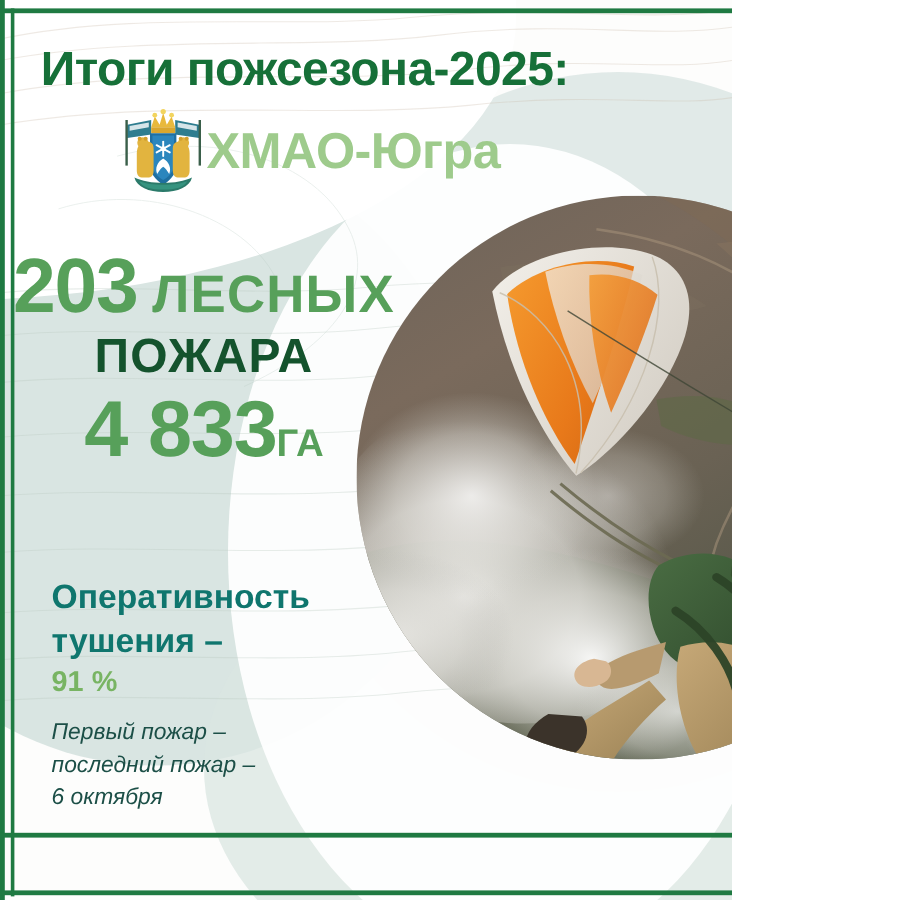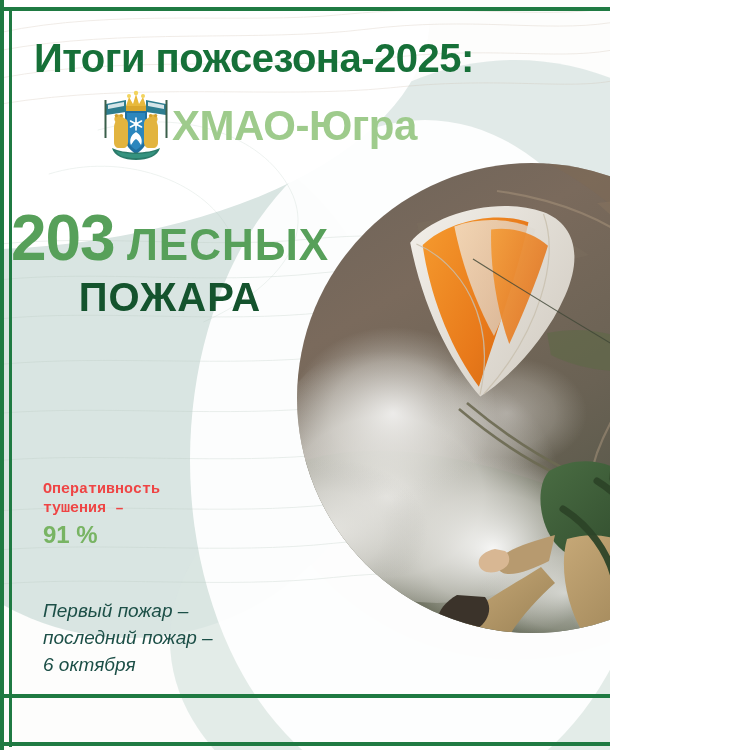--- a/index.html
+++ b/index.html
@@ -123,23 +123,22 @@
     margin-top:4px;
     font-size:66px;font-weight:bold;color:#57a05a;
     letter-spacing:-1px;line-height:1;
     white-space:nowrap;
   }
   .stat-area .ha{font-size:32px;letter-spacing:0px;}
 
   
   .eff-block{position:absolute;left:43px;top:480px;width:260px;}
   .eff-label{
-    font-size:15px;font-weight:bold;color:#ef4444;
+    font-size:28px;font-weight:bold;color:#0f766e;
     line-height:1.28;
-    font-family:Liberation Mono, monospace;
   }
   .eff-value{
     font-size:24px;font-weight:bold;color:#78b463;
     line-height:1.28;margin-top:2px;
   }
 
   .dates-block{position:absolute;left:43px;top:598px;width:270px;}
   .dates-block div{
     font-size:19px;font-style:italic;color:#1c4f47;
     line-height:1.42;
@@ -355,20 +354,23 @@
     </svg>
     <span class="region-name">ХМАО-Югра</span>
   </div>
 
   <div class="stat-block">
     <div class="stat-line1">
       <span class="count">203</span>
       <span class="unit">ЛЕСНЫХ</span>
     </div>
     <div class="stat-line2">ПОЖАРА</div>
+    <div class="stat-area">
+      <span>4 833</span><span class="ha">ГА</span>
+    </div>
   </div>
 
   <div class="eff-block">
     <div class="eff-label">Оперативность</div>
     <div class="eff-label">тушения –</div>
     <div class="eff-value">91 %</div>
   </div>
 
   <div class="dates-block">
     <div>Первый пожар –</div>

